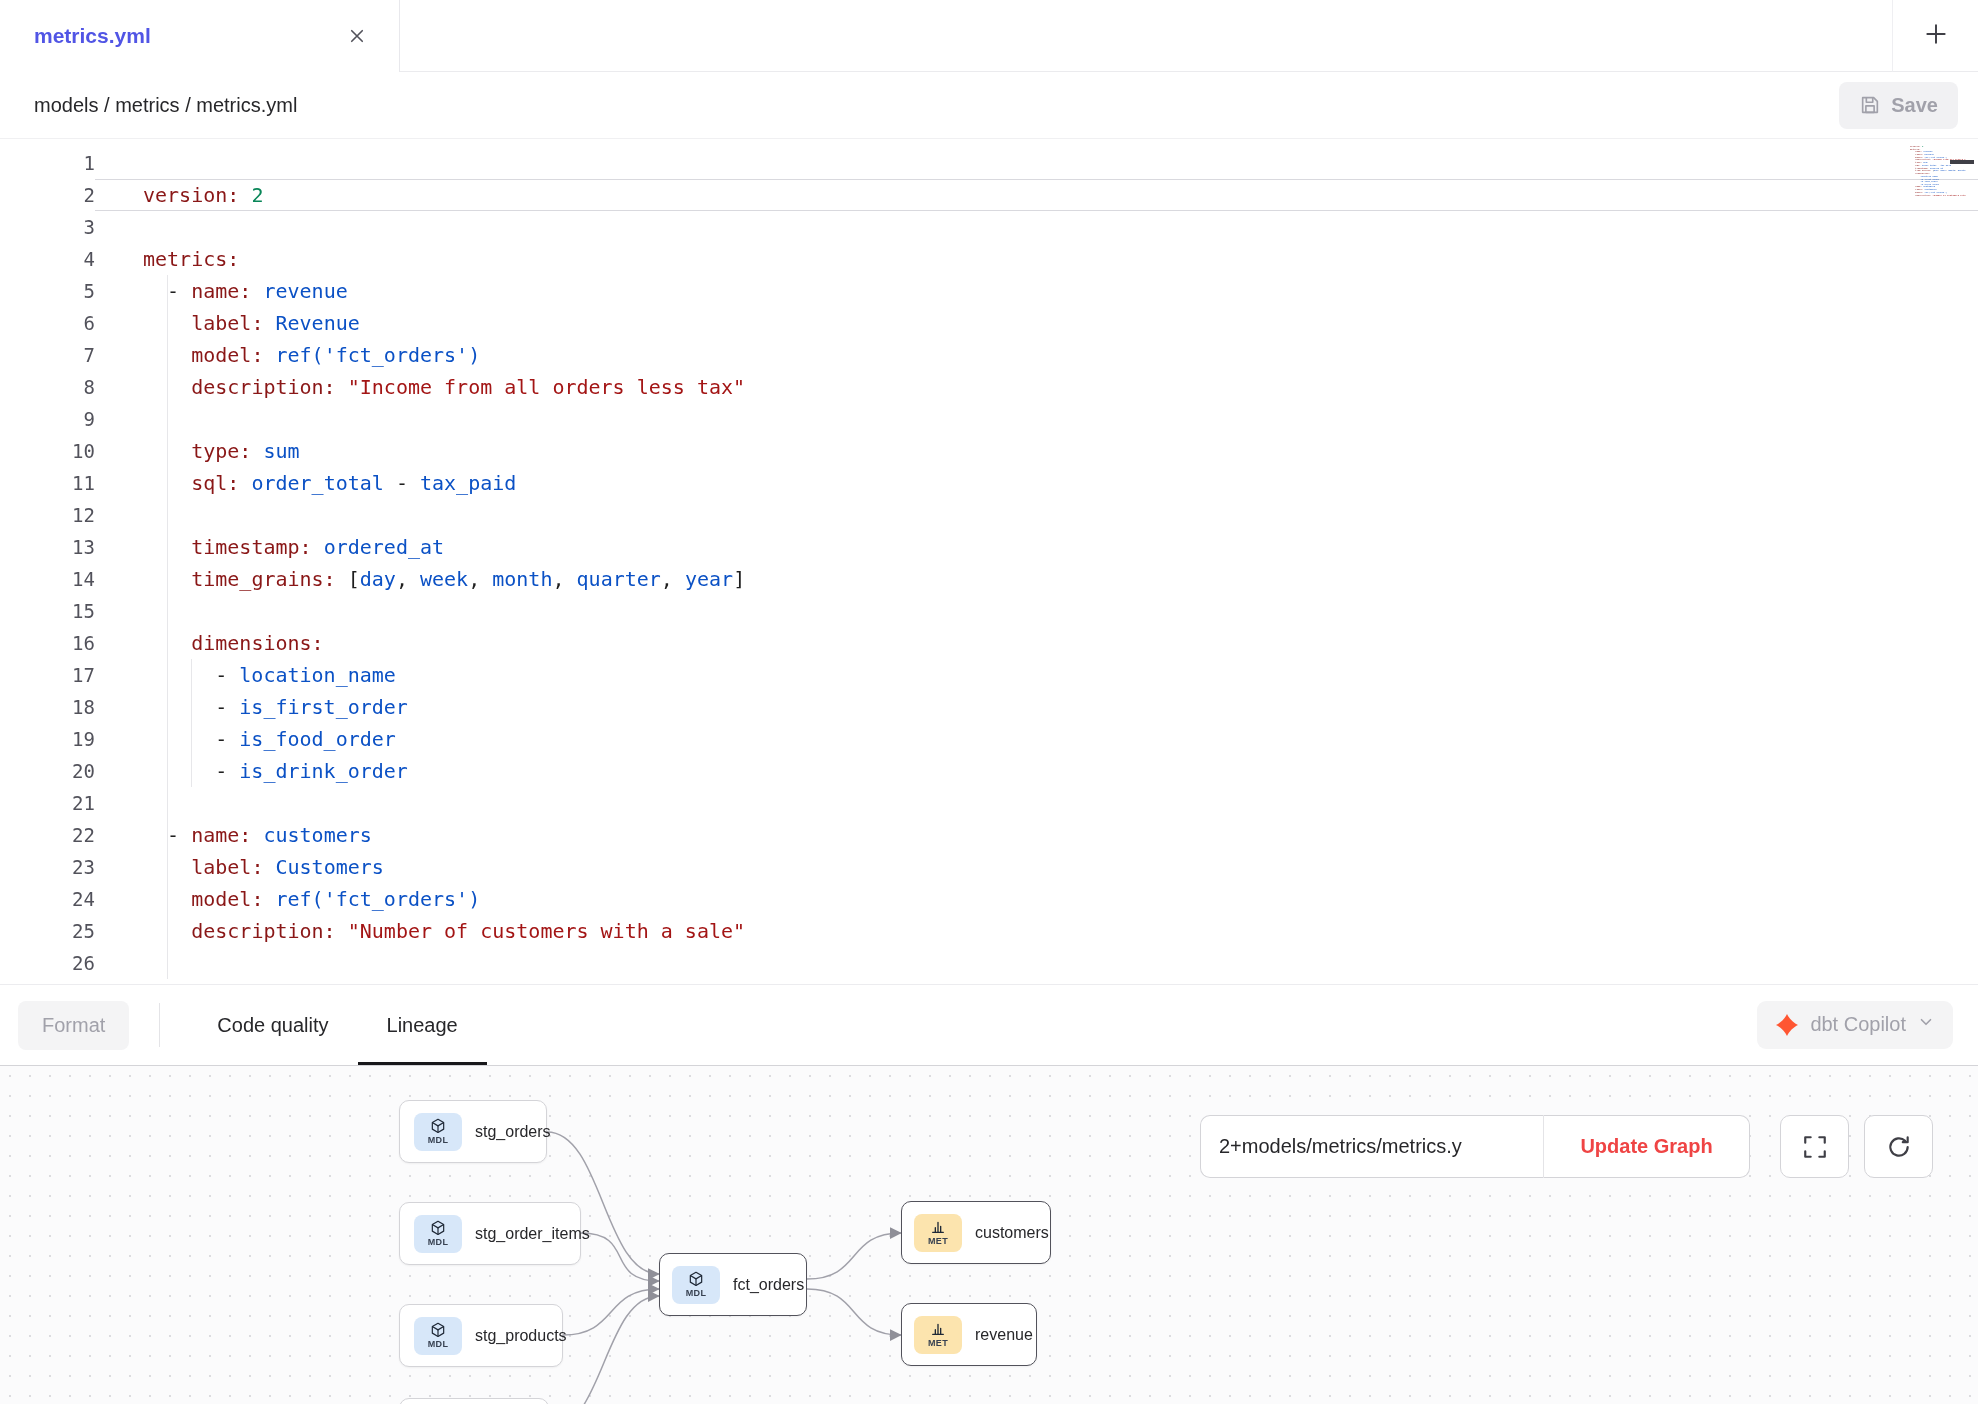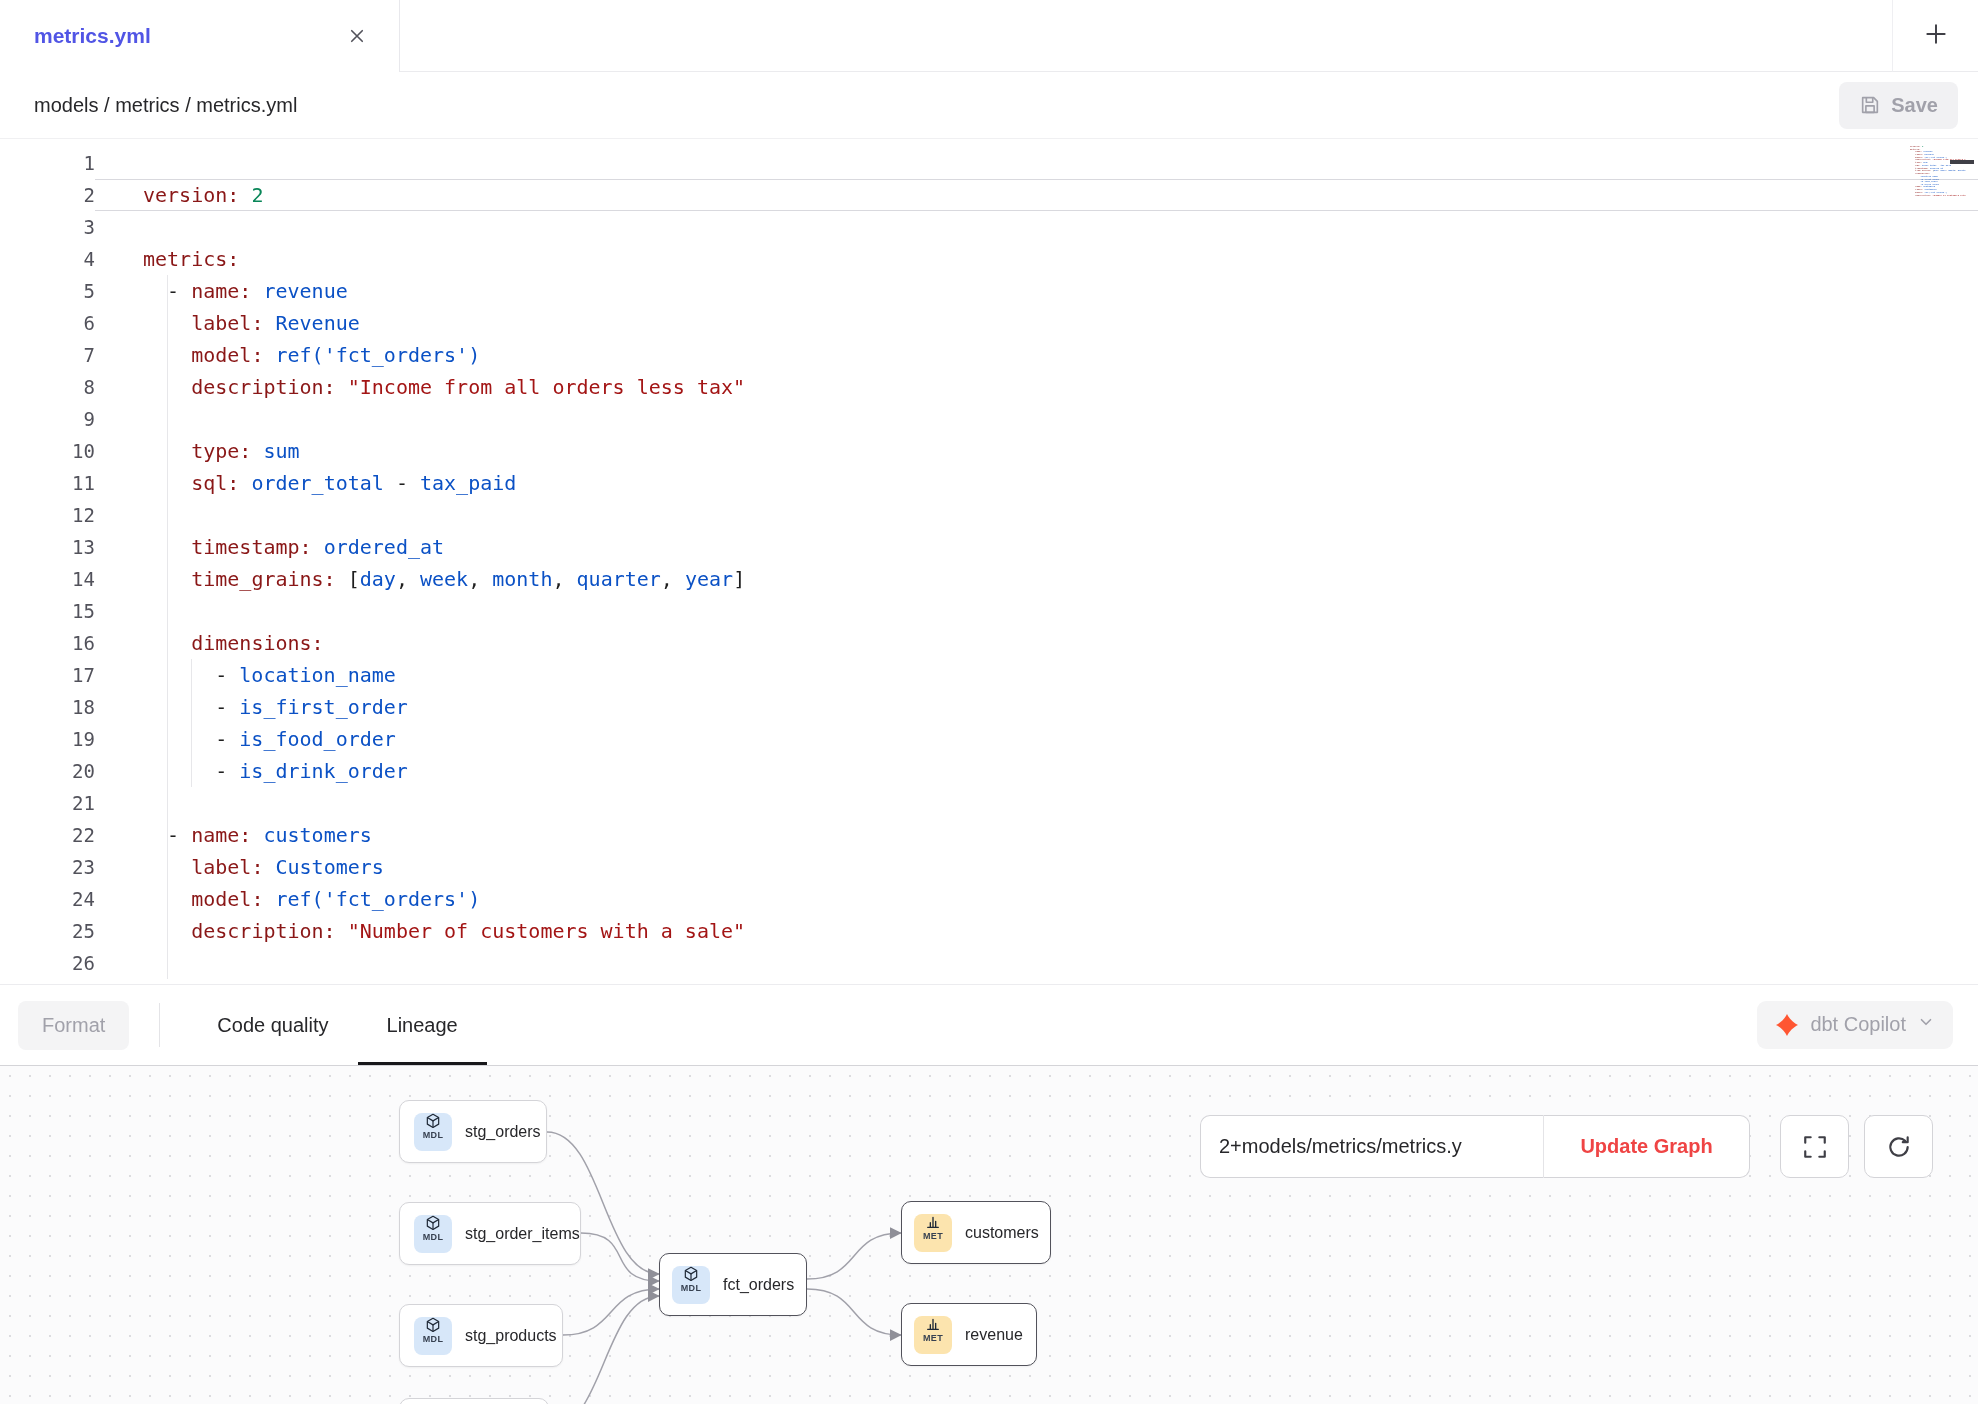--- a/index.html
+++ b/index.html
@@ -64,22 +64,22 @@
   
   .lineage { position:relative; height:338px; background-color:#fbfbfc;
     background-image:radial-gradient(circle, #dcdcdf 1.3px, transparent 1.4px);
     background-size:20px 20px; overflow:hidden; }
   .edges { position:absolute; left:0; top:0; }
   .edge { fill:none; stroke:#a1a1aa; stroke-width:1.5; }
   .node { position:absolute; height:63px; background:#fff; border:1px solid #d4d4d8;
     border-radius:10px; display:flex; align-items:center; gap:13px; padding:0 14px;
     box-shadow:0 1px 2px rgba(0,0,0,.05); cursor:pointer; }
   .node.emphasis { border-color:#52525b;padding-left:12px; }
-  .node-icon { width:38px; height:38px; border-radius:8px; flex:none; display:flex;
-    flex-direction:column; align-items:center; color:#1f2937; }
+  .node-icon { width:48px; height:38px; border-radius:8px; flex:none; display:flex;
+    flex-direction:column; align-items:center; justify-content:center; color:#1f2937; }
   .kind-MDL .node-icon { background:#d7e7f9; }
   .kind-MET .node-icon { background:#fce4ae; }
   .node-icon svg { width:16px; height:16px; }
   .kind-label { font-size:9px; font-weight:700; letter-spacing:.3px; color:#374151; margin-top:1px; }
   .node-label { font-size:16px; color:#27272a; white-space:nowrap; }
 
   .graph-controls { position:absolute; top:49px; left:1200px; display:flex; height:63px; }
   .graph-search { width:344px; height:63px; background:#fff; border:1px solid #d4d4d8;
     border-right:1px solid #e4e4e7; border-radius:10px 0 0 10px; padding:0 18px;
     font-size:20px; color:#27272a; font-family:inherit; outline:none; }

